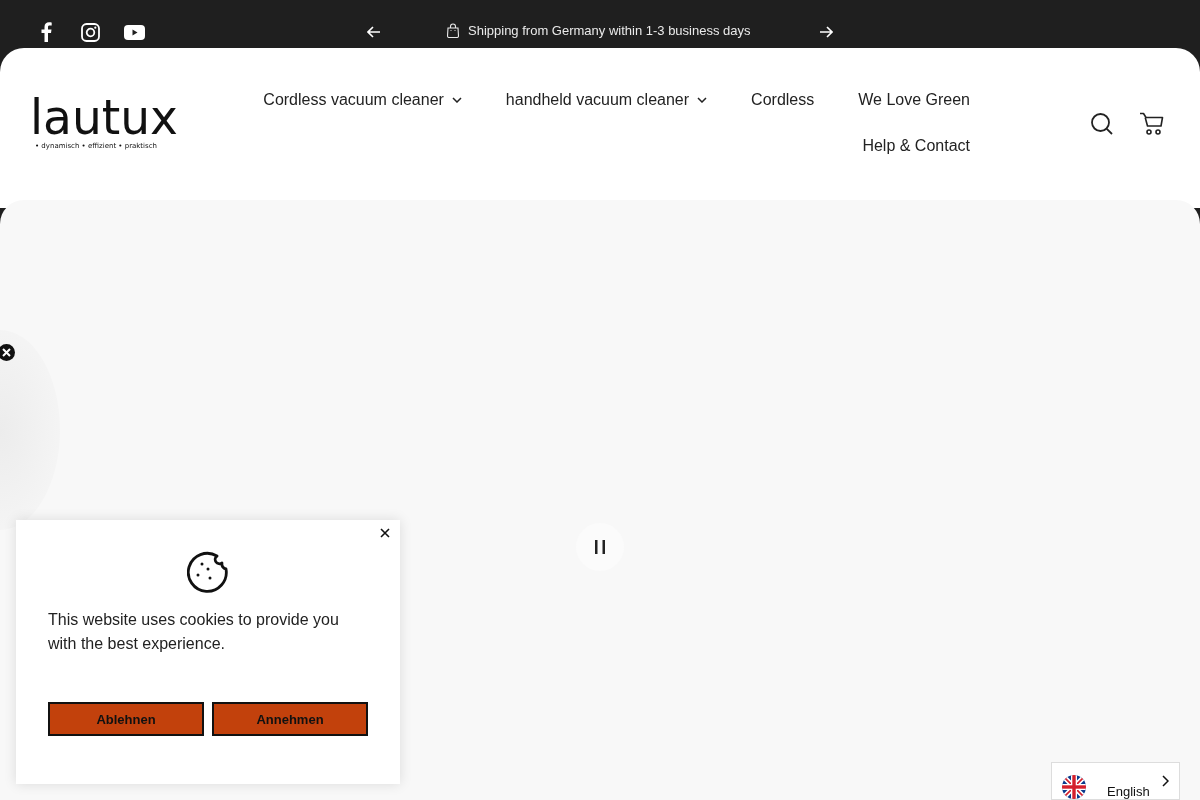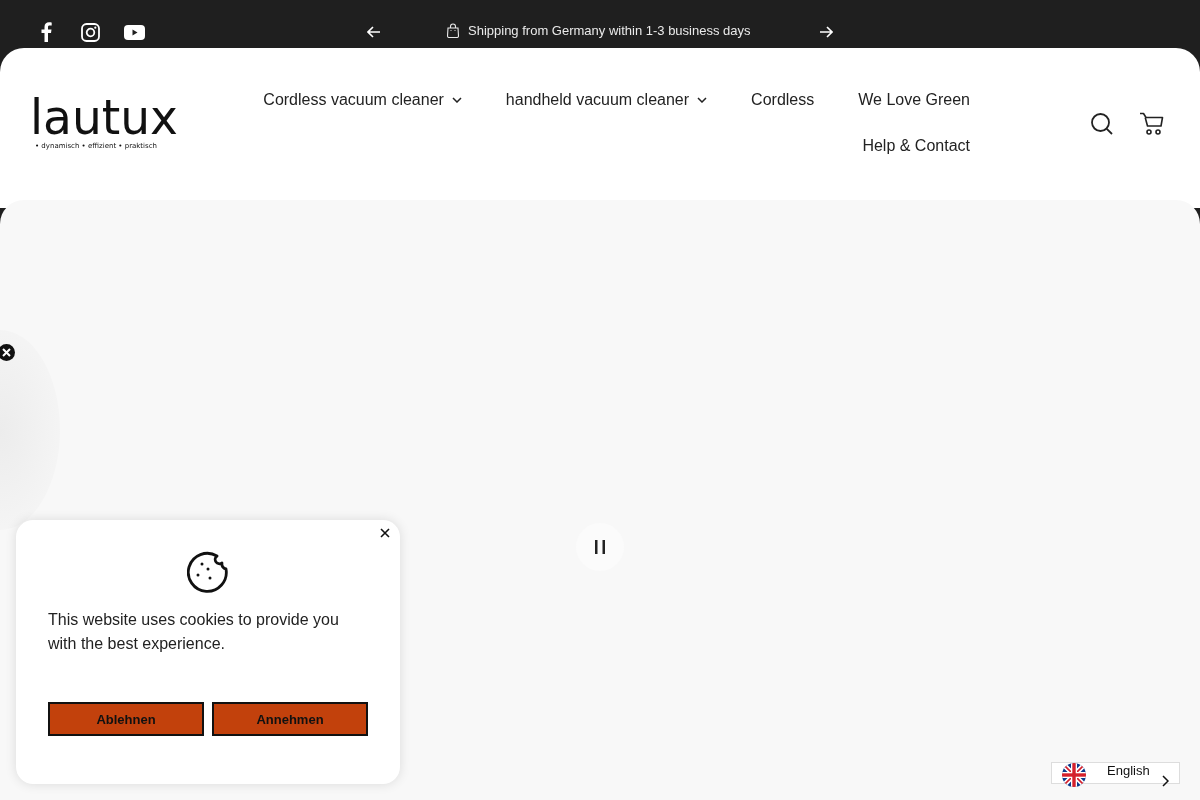--- a/index.html
+++ b/index.html
@@ -22,32 +22,32 @@
   .hdr-icon { position: absolute; top: 62px; width: 28px; height: 28px; display: flex; align-items: center; justify-content: center; cursor: pointer; }
   .search-btn { left: 1088px; }
   .cart-btn { left: 1138px; }
 
   .hero { position: absolute; top: 200px; left: 0; width: 1200px; height: 600px; background: #f8f8f8; border-radius: 24px 24px 0 0; }
   .pause-btn { position: absolute; left: 576px; top: 323px; width: 48px; height: 48px; border-radius: 50%; background: #fbfbfb; display: flex; align-items: center; justify-content: center; cursor: pointer; }
 
   .side-tab { position: absolute; left: -60px; top: 130px; width: 120px; height: 200px; border-radius: 50%; background: radial-gradient(ellipse at center, #ececec 0%, #f3f3f3 60%, rgba(248,248,248,0) 100%); }
   .side-close { position: absolute; left: -2px; top: 144px; width: 17px; height: 17px; border-radius: 50%; background: #111; display: flex; align-items: center; justify-content: center; cursor: pointer; }
 
-  .cookie { position: absolute; left: 16px; top: 520px; width: 384px; height: 264px; background: #fff; box-shadow: 0 0 12px rgba(0,0,0,0.12); border-radius: 17px; }
+  .cookie { position: absolute; left: 16px; top: 520px; width: 384px; height: 264px; background: #fff; box-shadow: 0 0 12px rgba(0,0,0,0.12); }
   .cookie-close { position: absolute; right: 6px; top: 4px; width: 18px; height: 18px; display: flex; align-items: center; justify-content: center; cursor: pointer; }
   .cookie-icon { position: absolute; left: 171px; top: 31px; width: 42px; height: 42px; }
   .cookie-msg { position: absolute; left: 32px; top: 88px; width: 320px; font-size: 16px; line-height: 24px; color: #222; }
   .cookie-links { position: absolute; left: 0; top: 140px; width: 384px; display: flex; justify-content: center; align-items: center; gap: 14px; font-size: 16px; color: #333; }
   .cookie-links a { color: #333; text-decoration: underline; cursor: pointer; }
   .cookie-links .dot { width: 6px; height: 6px; border-radius: 50%; background: #111; margin-left: 4px; margin-right: 4px; }
   .cookie-btn { position: absolute; top: 182px; width: 156px; height: 34px; border: 2px solid #111; background: #c2410c; font-family: "Liberation Sans", sans-serif; font-weight: bold; font-size: 13px; color: #111; cursor: pointer; }
   .btn-decline { left: 32px; }
   .btn-accept { left: 196px; }
 
-  .lang { position: absolute; left: 1051px; top: 762px; width: 129px; height: 22px; background: #fff; border: 1px solid #ddd; display: flex; align-items: flex-start; padding-left: 10px; cursor: pointer; }
+  .lang { position: absolute; left: 1051px; top: 762px; width: 129px; height: 38px; background: #fff; border: 1px solid #ddd; display: flex; align-items: flex-end; padding-left: 10px; cursor: pointer; }
   .lang .flag { width: 24px; height: 24px; border-radius: 50%; overflow: hidden; }
   .lang .lang-label { margin-left: 21px; font-size: 13px; color: #111; }
   .lang .chev { position: absolute; right: 10px; top: 12px; }
 </style>
 </head>
 <body>
 
 <div class="announcement">
   <div class="social">
     <div class="s-icon">

